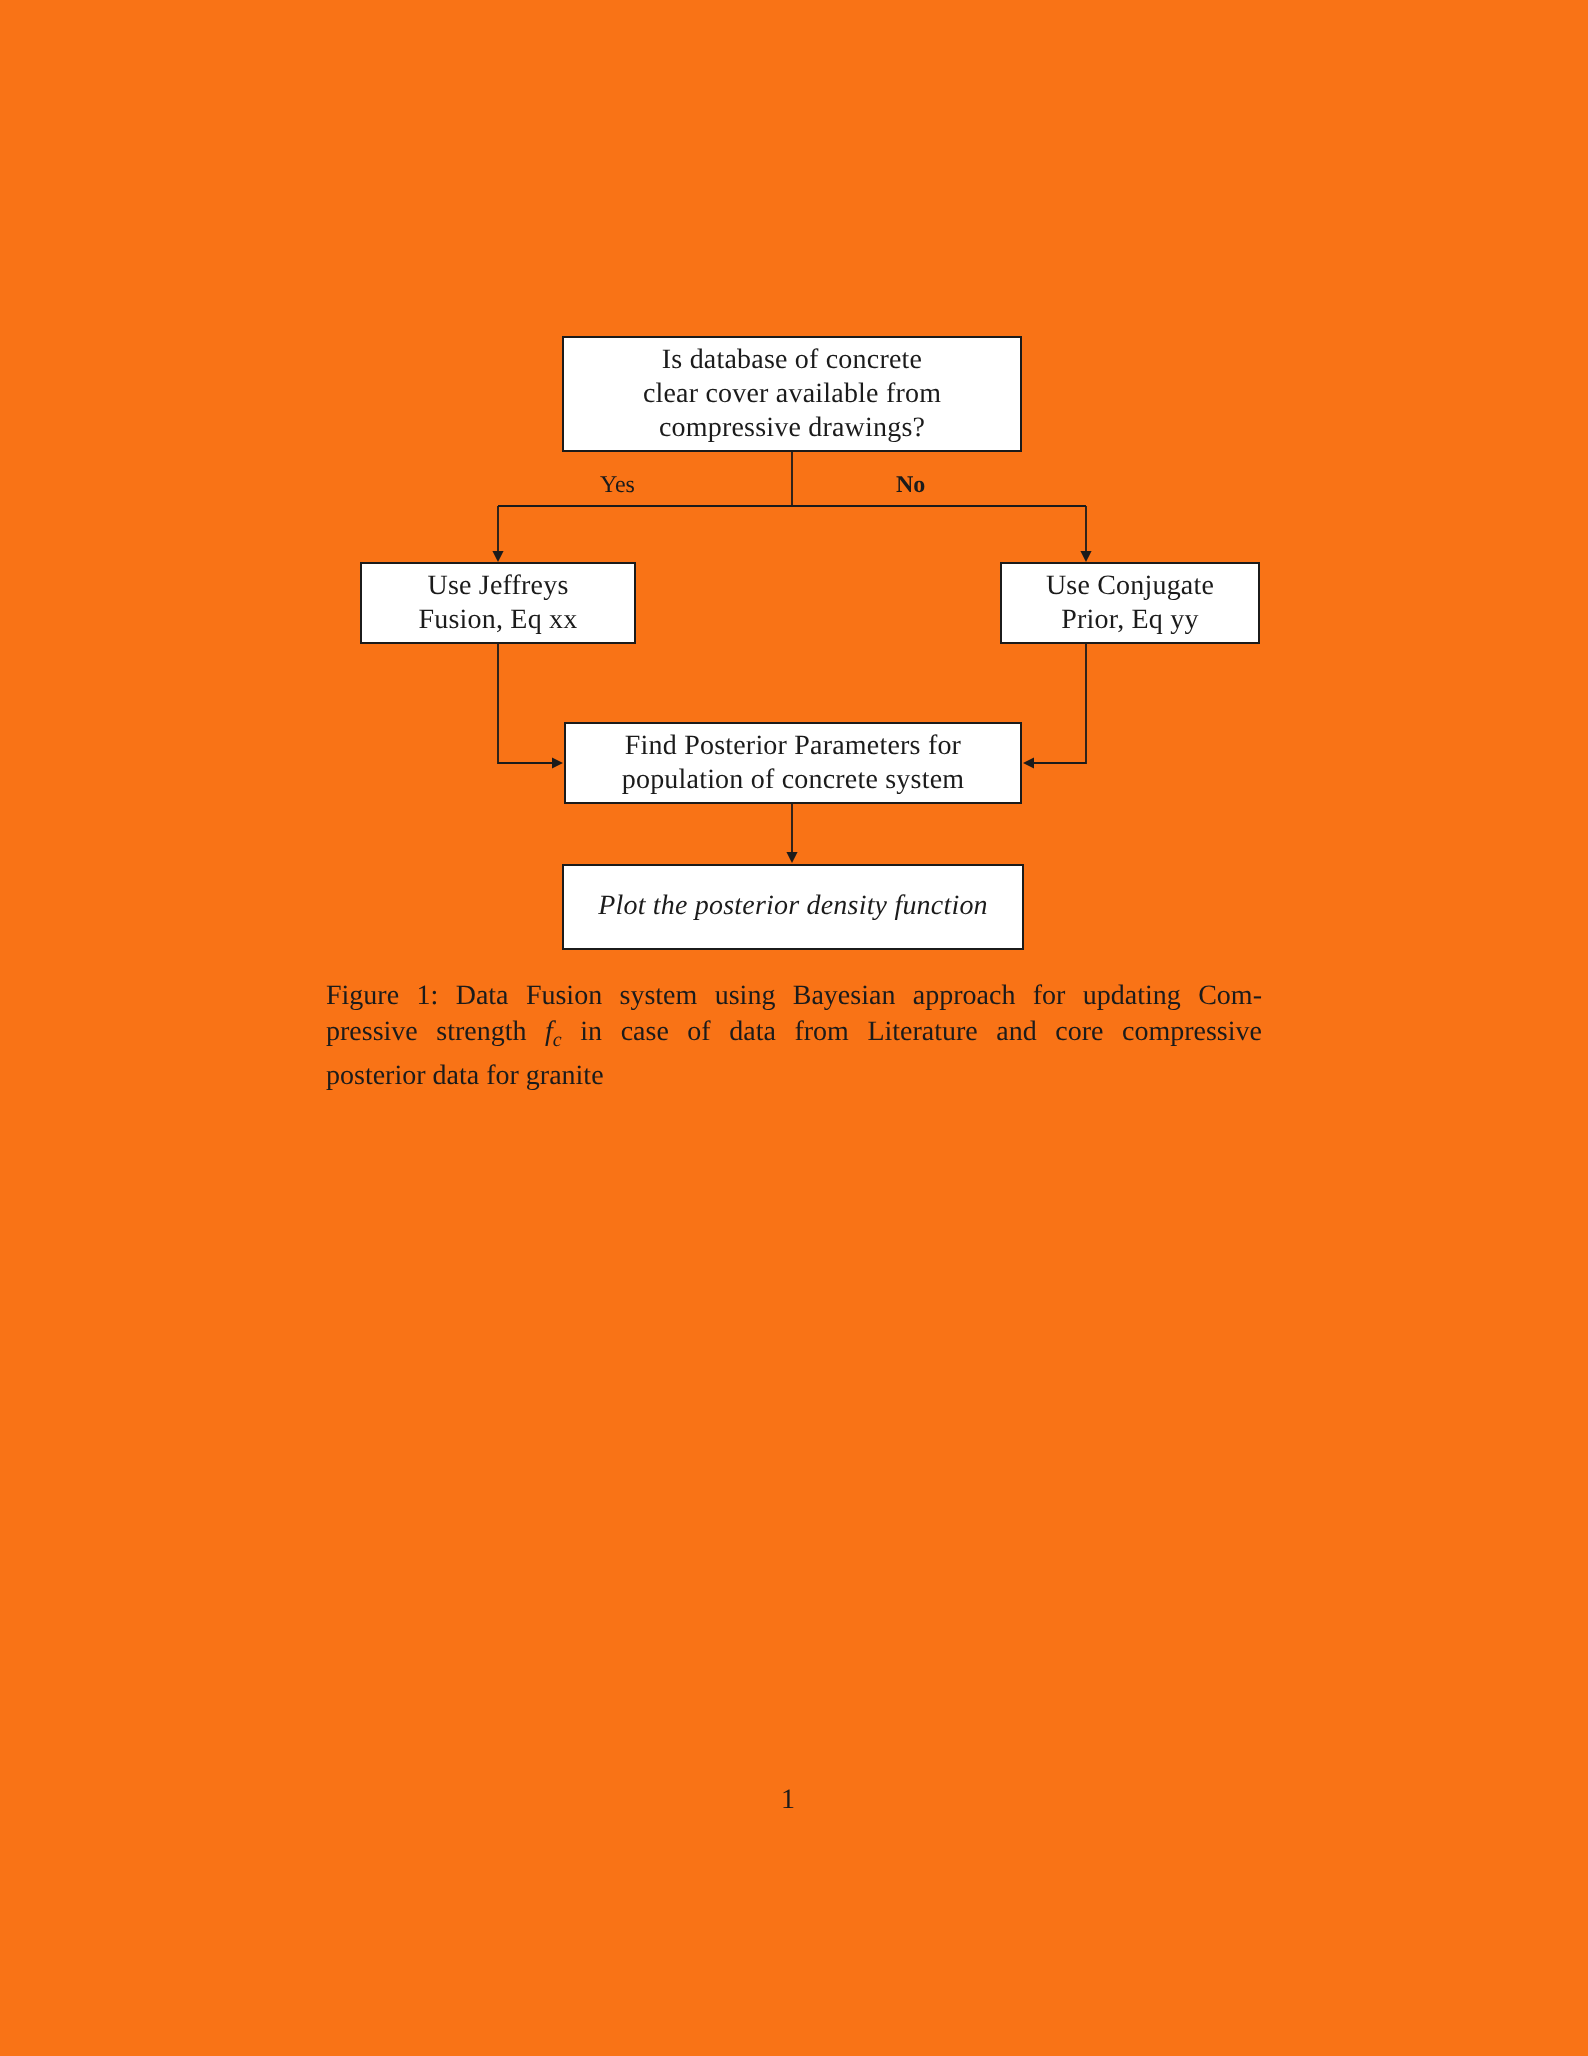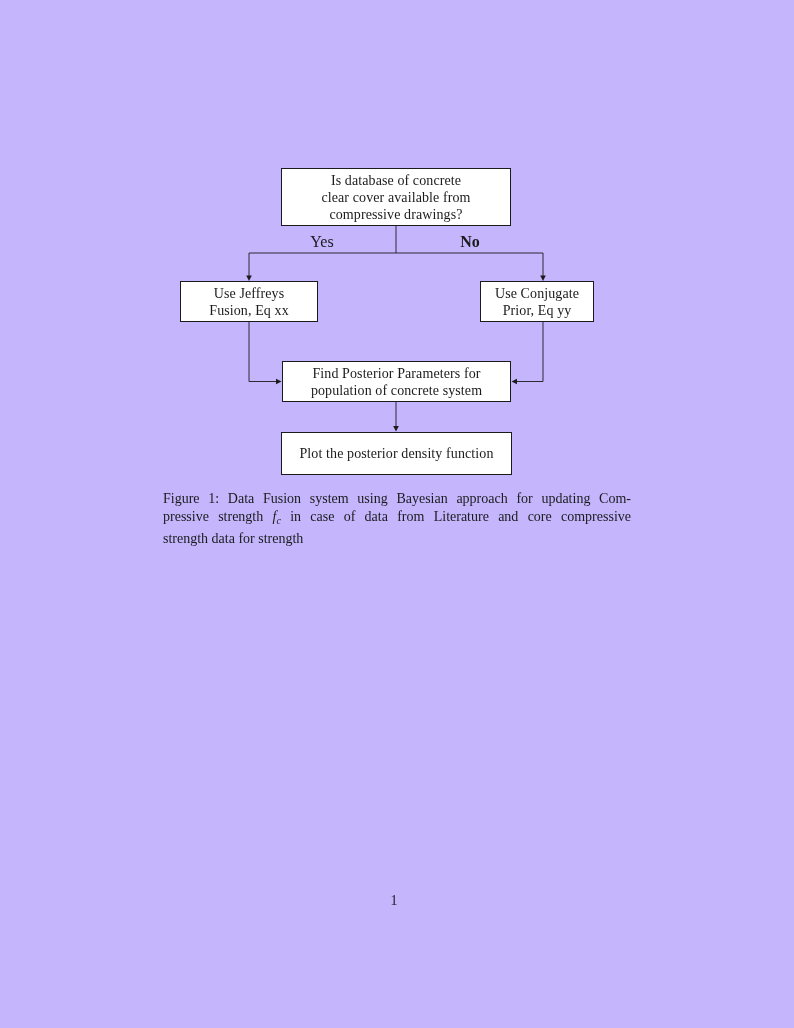--- a/index.html
+++ b/index.html
@@ -1,20 +1,20 @@
 <!DOCTYPE html>
 <html><head>
 <meta charset="utf-8">
 <style>
   html, body { margin: 0; padding: 0; background: #e8e8e8; }
   .page {
     position: relative;
     width: 794px;
     height: 1028px;
-    background: #c4b5fd;
+    background: #f97316;
     font-family: "Liberation Serif", serif;
     color: #1b1b1b;
     overflow: hidden;
   }
   .connectors {
     position: absolute;
     left: 0; top: 0;
     width: 794px; height: 520px;
     pointer-events: none;
   }
@@ -29,28 +29,27 @@
     justify-content: center;
     text-align: center;
     font-size: 14px;
     line-height: 17px;
     letter-spacing: 0.1px;
     white-space: nowrap;
   }
   .node span { display: block; }
   .node-question  { left: 281px; top: 168px; width: 230px; height: 58px; }
   .node-jeffreys  { left: 180px; top: 281px; width: 138px; height: 41px; align-items: center; }
-  .node-conjugate { left: 480px; top: 281px; width: 114px; height: 41px; align-items: center; }
+  .node-conjugate { left: 500px; top: 281px; width: 130px; height: 41px; align-items: center; }
   .node-posterior { left: 282px; top: 361px; width: 229px; height: 41px; }
-  .node-plot      { left: 281px; top: 432px; width: 231px; height: 43px; }
+  .node-plot      { left: 281px; top: 432px; width: 231px; height: 43px; font-style: italic; }
   .edge-label {
     position: absolute;
     width: 44px;
-    text-align: center;
-    font-size: 16px;
+    font-size: 12px;
     line-height: 16px;
   }
   .edge-label-yes { left: 300px; top: 234px; }
   .edge-label-no  { left: 448px; top: 234px; font-weight: bold; }
   .caption {
     position: absolute;
     left: 163px;
     top: 490px;
     width: 468px;
     font-size: 14px;
@@ -125,19 +124,19 @@
   </div>
 
   <div class="caption">
     <div class="cap-line cap-justify">
       <span>Figure 1: Data Fusion system using Bayesian approach for updating Com-</span>
     </div>
     <div class="cap-line cap-justify">
       <span>pressive strength </span><span class="mathvar">f</span><span class="mathsub">c</span><span> in case of data from Literature and core compressive</span>
     </div>
     <div class="cap-line">
-      <span>strength data for strength</span>
+      <span>posterior data for granite</span>
     </div>
   </div>
 
   <div class="page-number">1</div>
 
 </div>
 
 </body></html>

